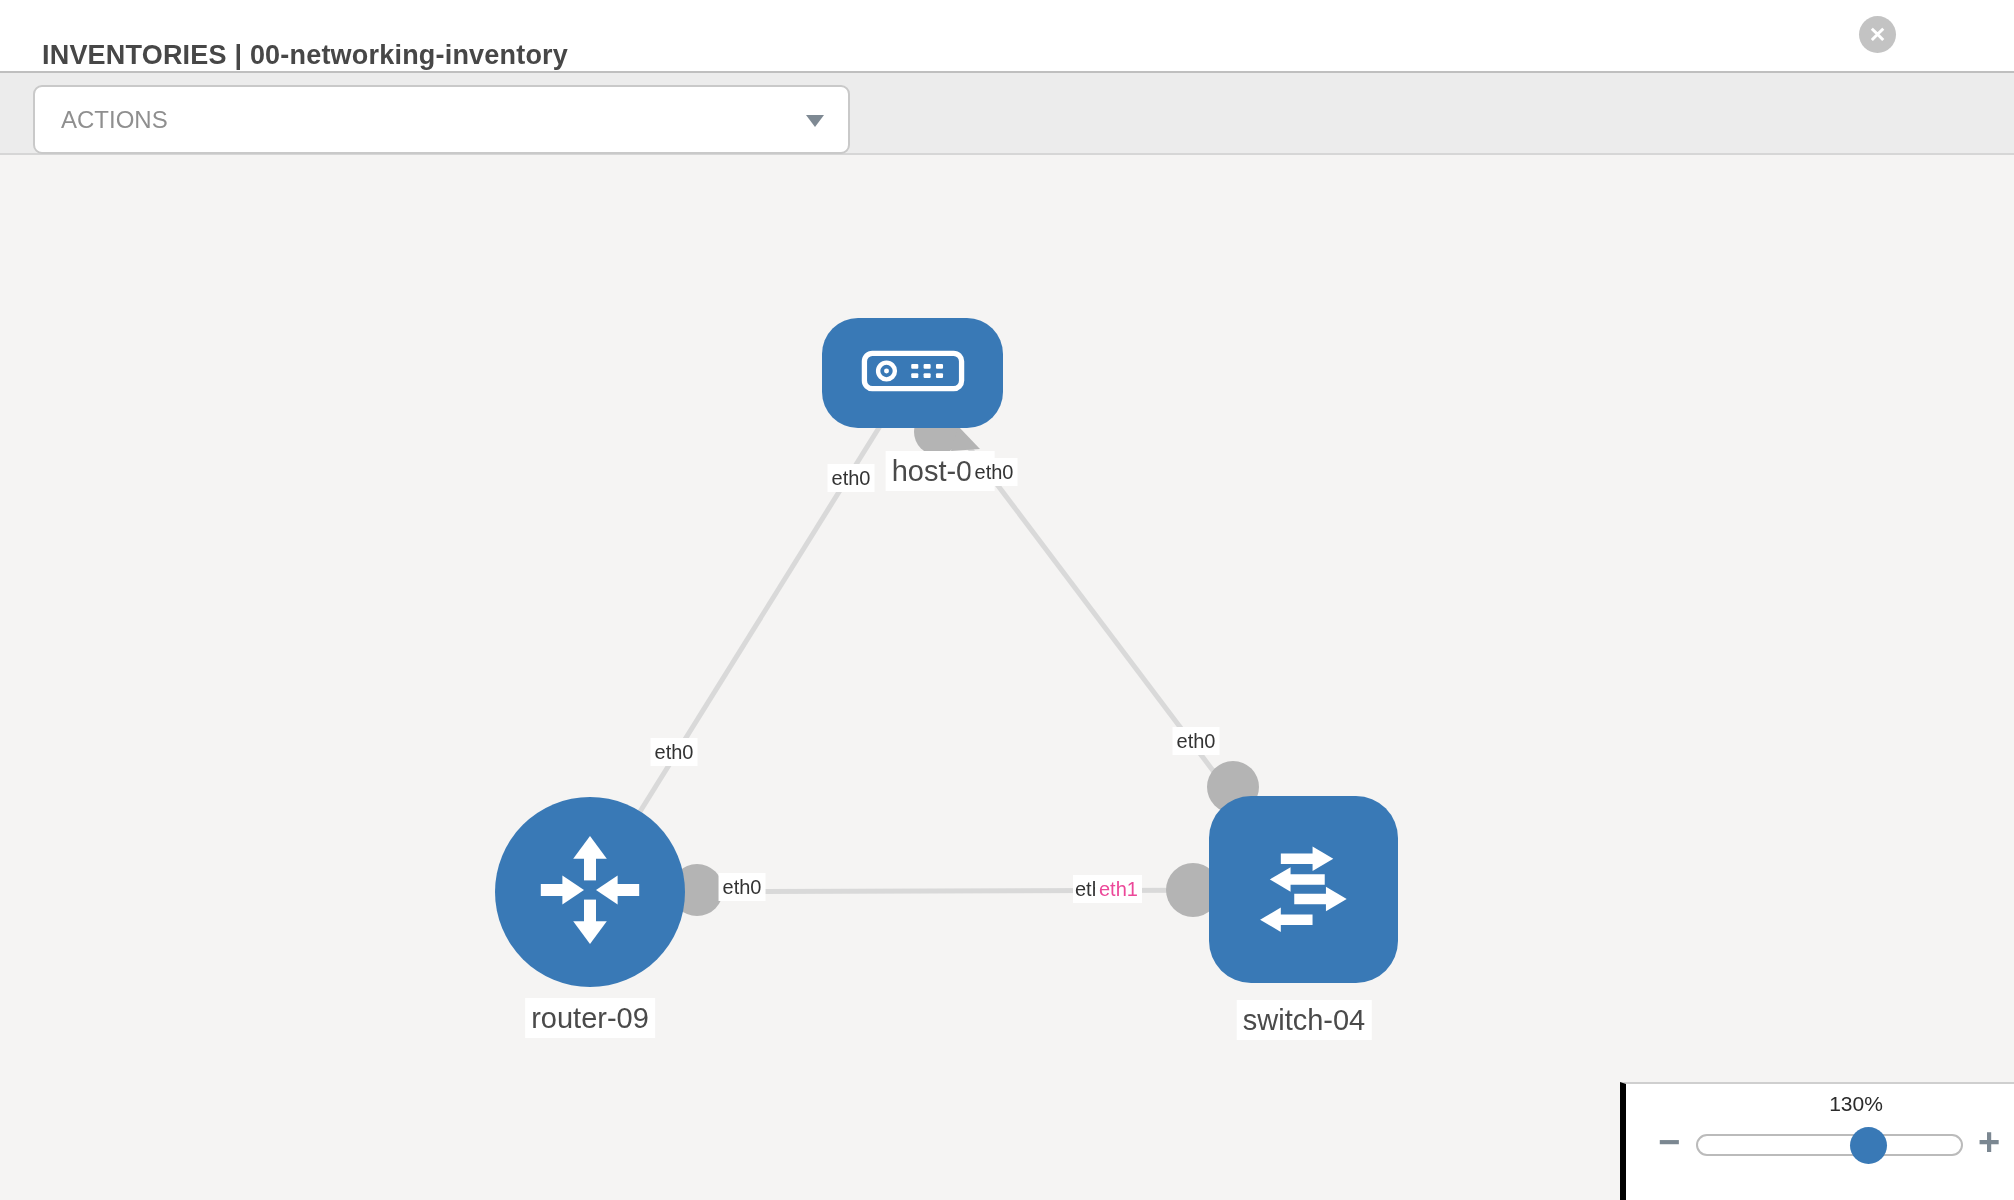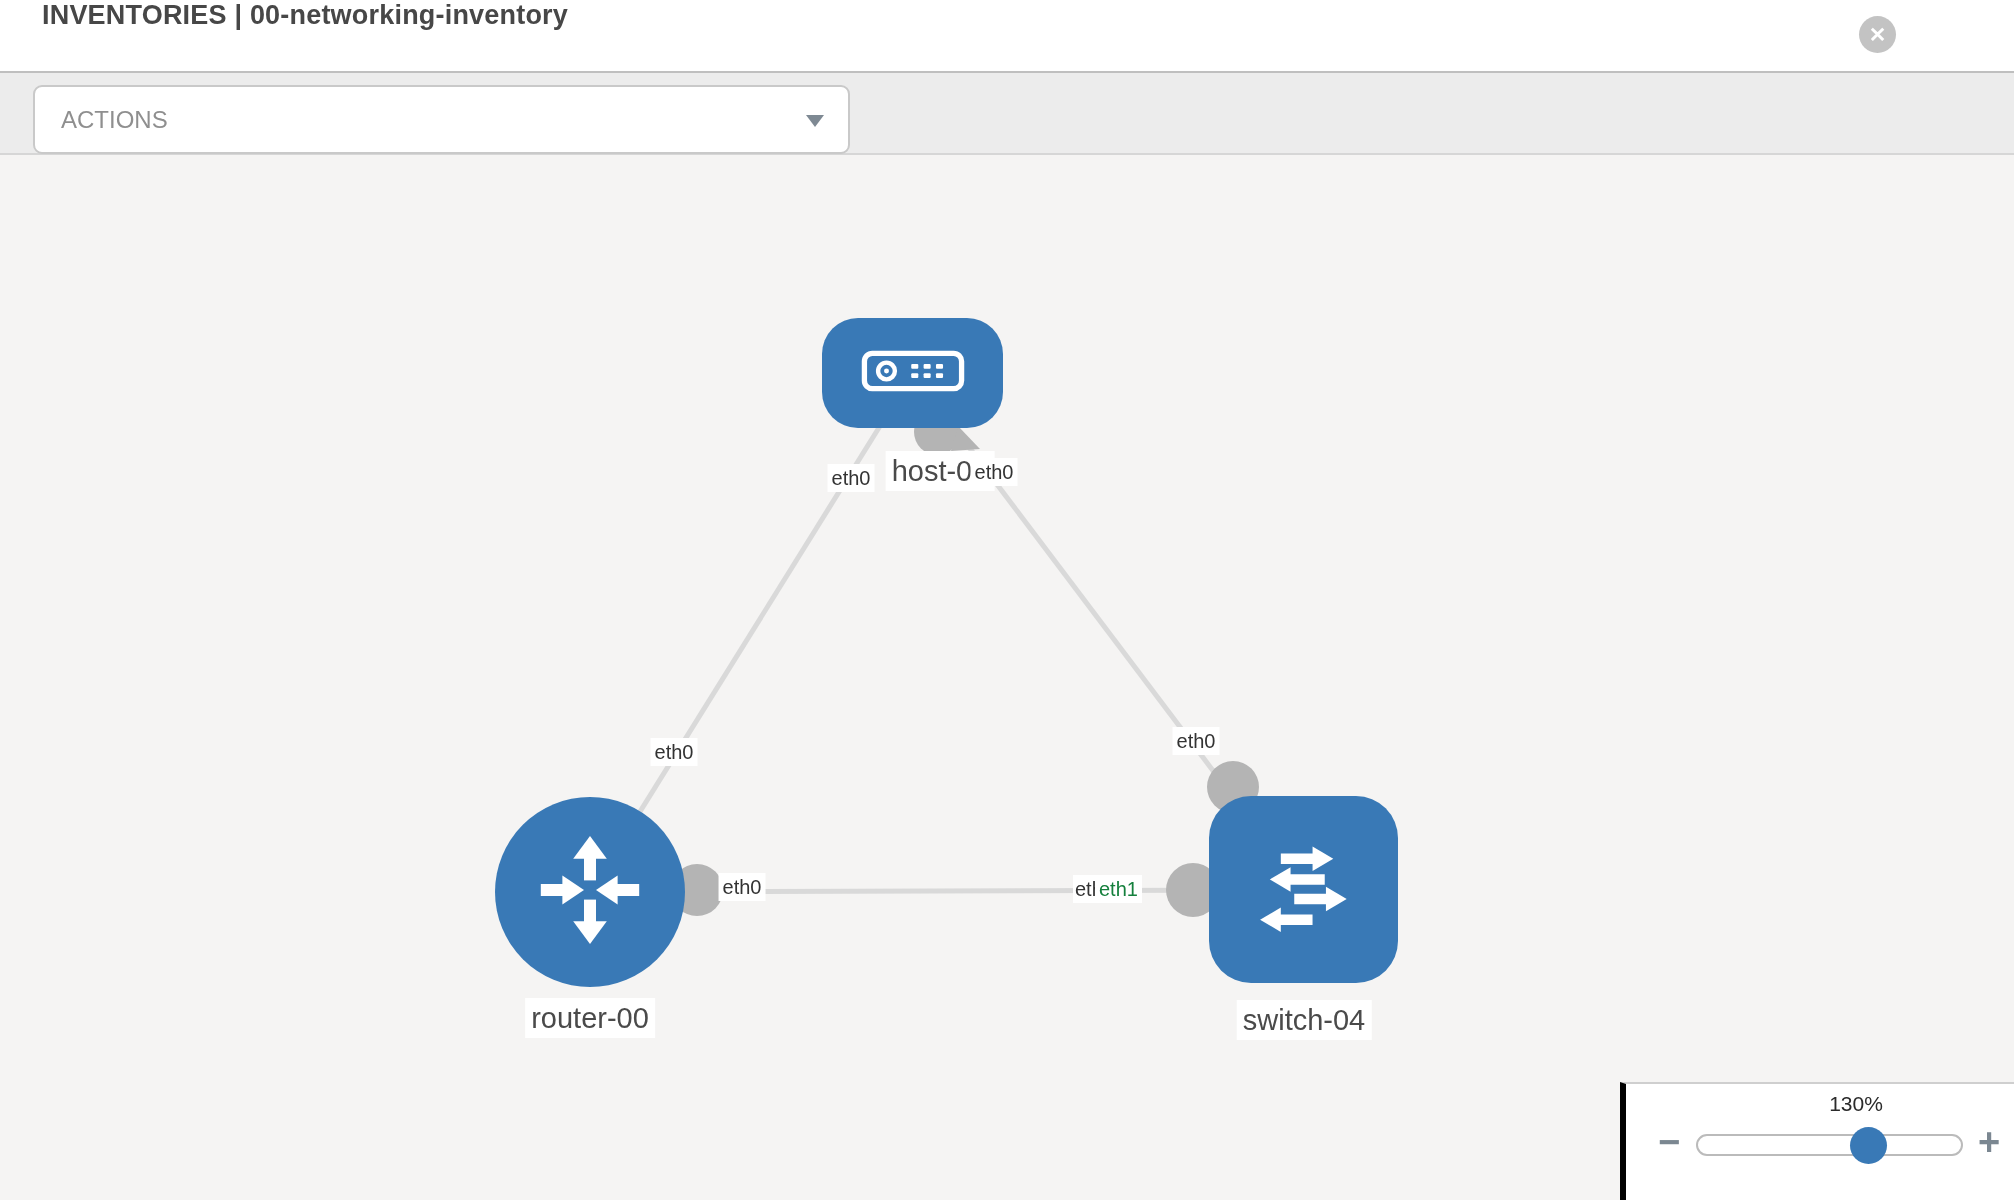--- a/index.html
+++ b/index.html
@@ -4,21 +4,21 @@
 <style>
   html,body{margin:0;padding:0;}
   body{
     width:2014px;height:1200px;overflow:hidden;position:relative;
     font-family:"Liberation Sans","DejaVu Sans",sans-serif;
     background:#ffffff;
   }
   
   .titlebar{
     position:absolute;left:0;top:0;width:2014px;height:71px;background:#fff;
-    display:flex;align-items:flex-start;border-radius:25px;
+    display:flex;align-items:flex-end;border-radius:25px;
   }
   .title{
     margin-left:42px;font-size:27px;font-weight:bold;color:#474747;letter-spacing:.2px;
   }
   .close-btn{
     position:absolute;left:1859px;top:16px;width:37px;height:37px;border:none;
     border-radius:50%;background:#c3c3c3;color:#ffffff;font-size:21px;font-weight:bold;
     display:flex;align-items:center;justify-content:center;cursor:pointer;padding:0;
     line-height:1;
   }
@@ -62,21 +62,21 @@
   .node-label{font-size:29px;line-height:40px;padding:0 6px;color:#4a4a4a;}
   .if-label{font-size:20px;line-height:28px;padding:0 4px;color:#333;}
   .if-combo{
     position:absolute;left:1073px;top:720px;display:flex;align-items:flex-start;
   }
   .if-combo .back{
     background:#fff;color:#333;font-size:20px;line-height:28px;padding:0 0 0 2px;
     max-width:21px;overflow:hidden;display:inline-block;
   }
   .if-combo .front{
-    background:#fff;color:#15803d;font-size:20px;line-height:28px;padding:0 4px;
+    background:#fff;color:#ec4899;font-size:20px;line-height:28px;padding:0 4px;
     display:inline-block;margin-left:-1px;
   }
   
   .zoom-panel{
     position:absolute;left:1620px;top:1082px;width:466px;height:118px;background:#ffffff;
     border-left:6px solid #000000;border-top:2px solid #cfcfcf;box-sizing:border-box;
   }
   .zoom-level{
     position:absolute;left:0;top:8px;width:100%;text-align:center;font-size:21px;color:#2b2b2b;
   }
@@ -197,21 +197,21 @@
           <line x1="42" y1="59" x2="71" y2="59"></line>
           <polygon points="85,59 68,49 68,69" stroke-width="0"></polygon>
           <line x1="57" y1="76" x2="28" y2="76"></line>
           <polygon points="14,76 31,66 31,86" stroke-width="0"></polygon>
         </g>
       </svg>
     </span>
   </div>
 
   <span class="chip node-label" style="left:940px;top:296px;">host-00</span>
-  <span class="chip node-label" style="left:590px;top:843px;">router-00</span>
+  <span class="chip node-label" style="left:590px;top:843px;">router-09</span>
   <span class="chip node-label" style="left:1304px;top:845px;">switch-04</span>
 
   <span class="chip if-label" style="left:851px;top:309px;">eth0</span>
   <span class="chip if-label" style="left:994px;top:303px;">eth0</span>
   <span class="chip if-label" style="left:674px;top:583px;">eth0</span>
   <span class="chip if-label" style="left:1196px;top:572px;">eth0</span>
   <span class="chip if-label" style="left:742px;top:718px;">eth0</span>
 
   <span class="if-combo">
     <span class="back">eth0</span>

